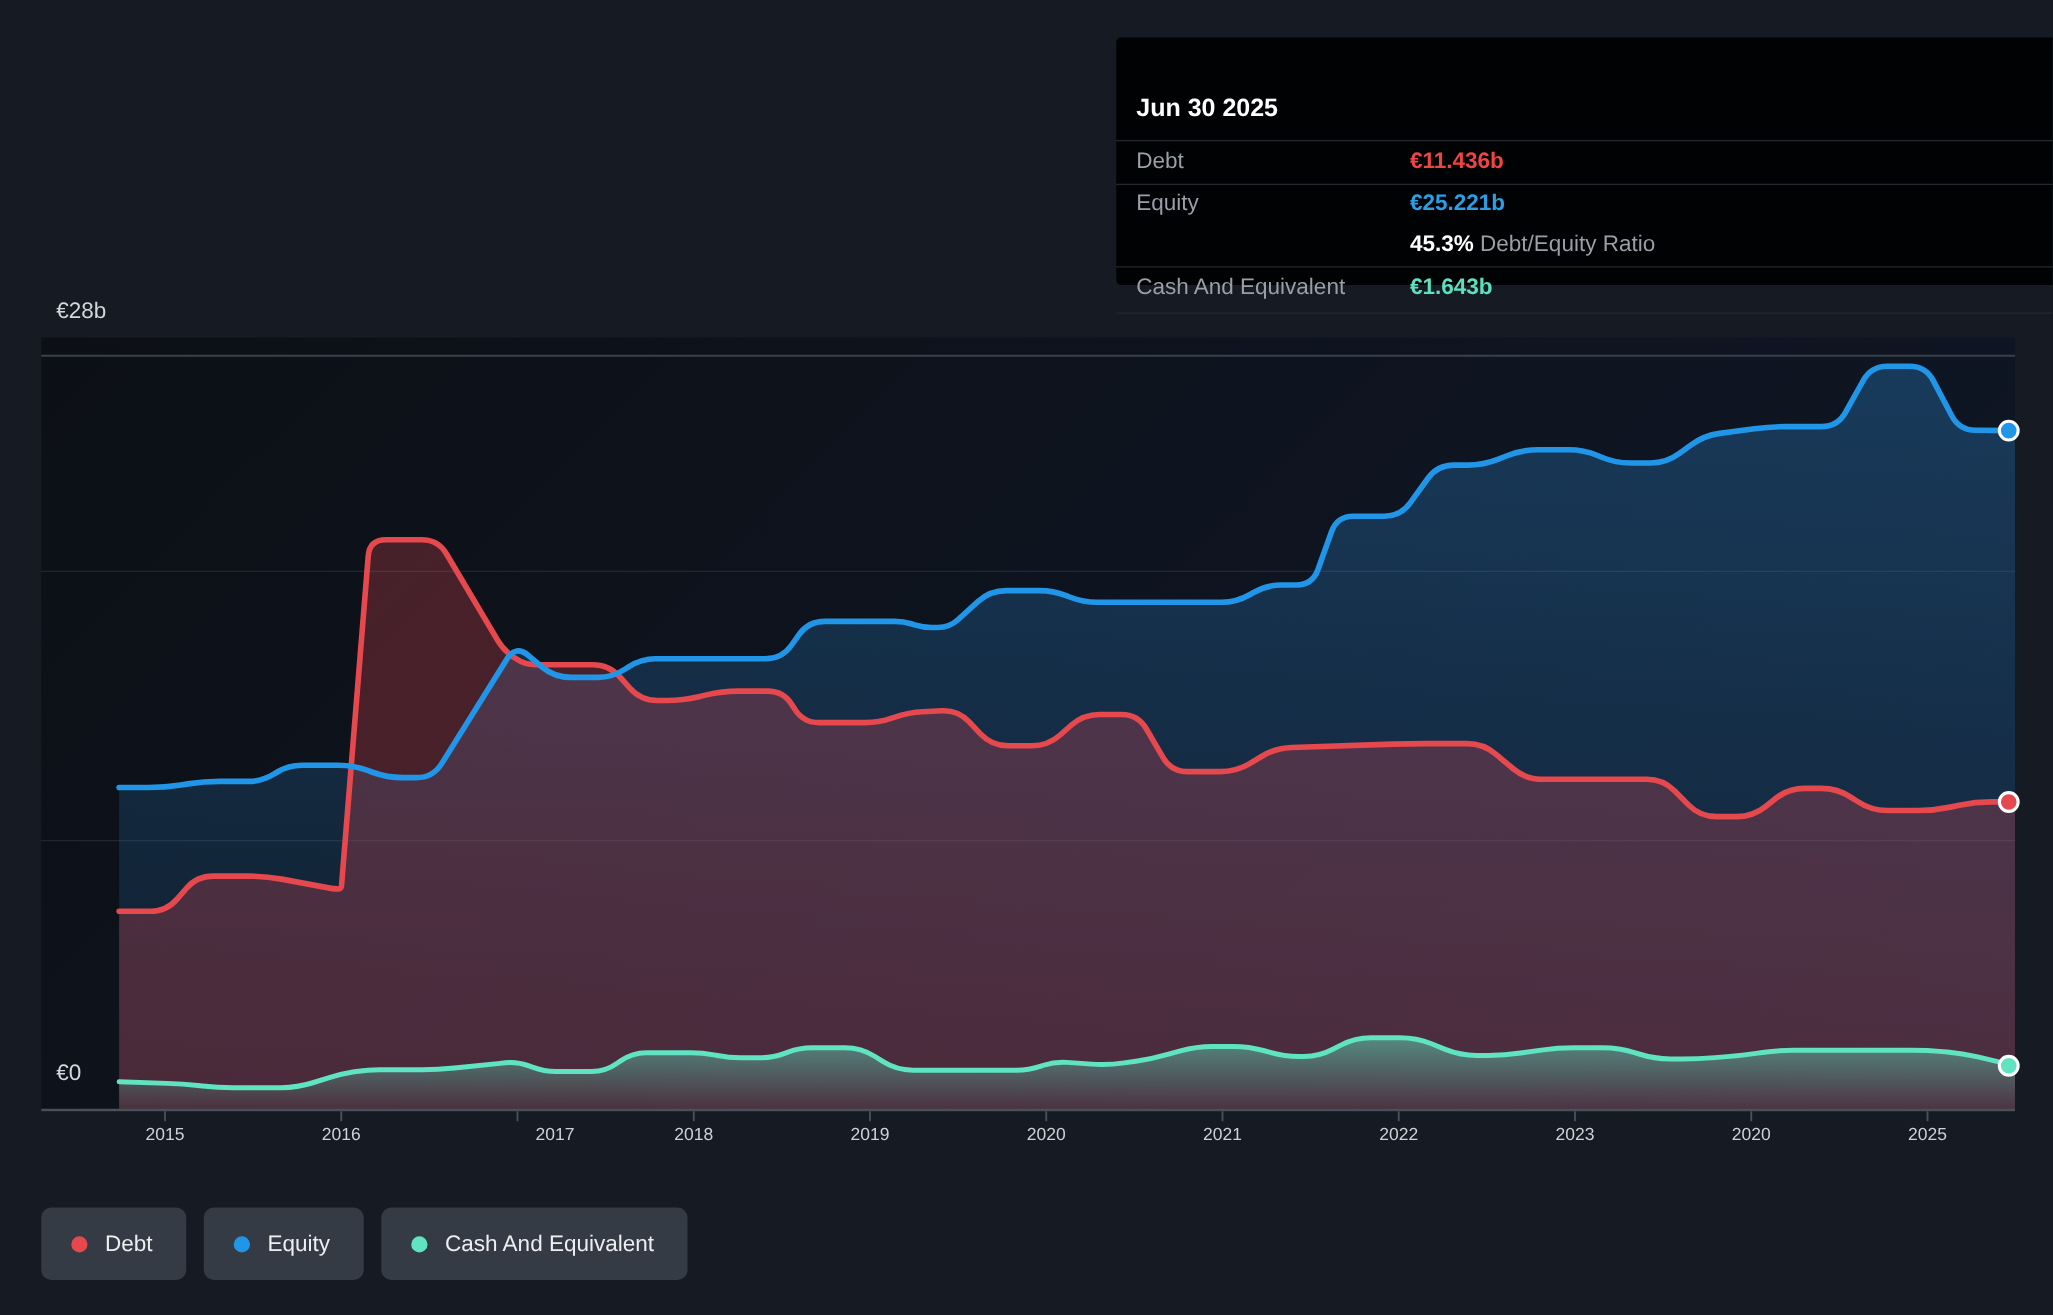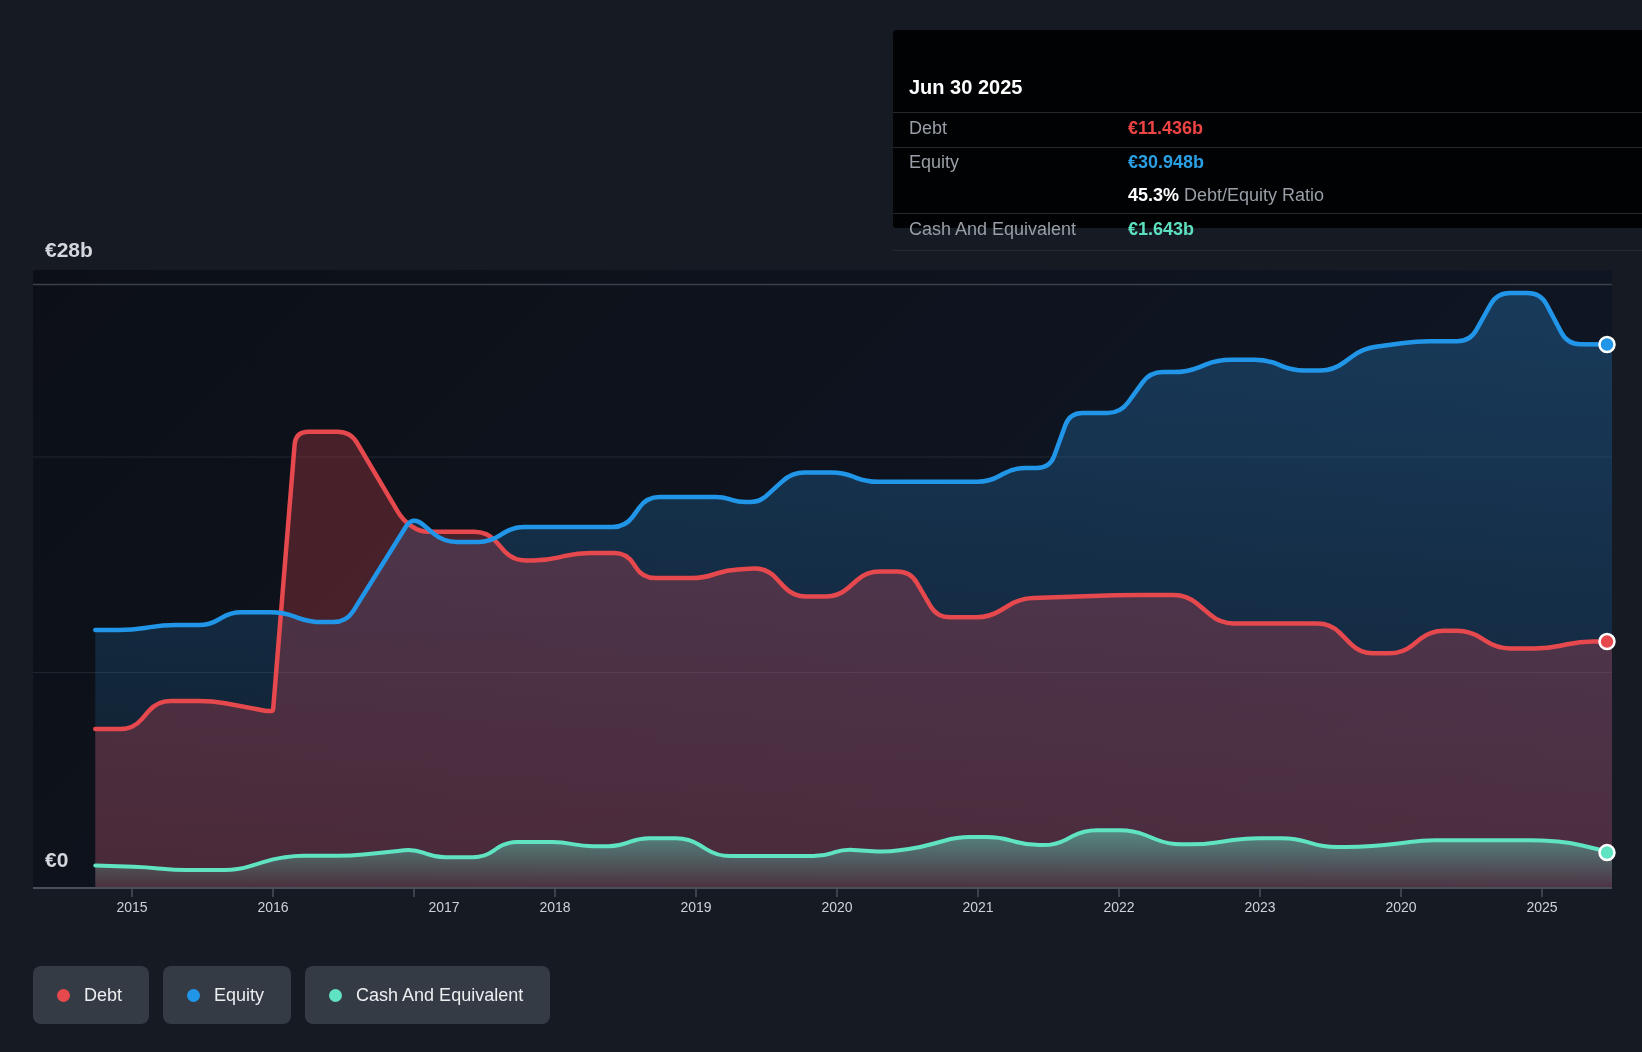--- a/index.html
+++ b/index.html
@@ -5,21 +5,21 @@
   html,body{margin:0;padding:0;background:#151a23;}
   body{width:1642px;height:1052px;position:relative;overflow:hidden;
        font-family:"Liberation Sans","DejaVu Sans",sans-serif;
        -webkit-font-smoothing:antialiased;}
   #stage{position:absolute;inset:0;}
   
   #plot-bg{position:absolute;left:33px;top:270px;width:1579px;height:619px;
            background:linear-gradient(135deg,#0c1016 0%,#0e1420 55%,#101826 100%);}
   #chart-svg{position:absolute;left:0;top:0;}
   
-  .y-label{position:absolute;left:45px;color:#d3d7dc;font-size:21px;font-weight:700;}
+  .y-label{position:absolute;left:45px;color:#d3d7dc;font-size:18px;font-weight:400;}
   
   .x-label{position:absolute;top:899px;transform:translateX(-50%);
            color:#ced2d7;font-size:14px;font-weight:400;}
   
   #tooltip{position:absolute;left:893px;top:30px;width:761px;height:198px;
            background:#000203;border-radius:4px;}
   #tooltip .tt-title{position:absolute;left:16px;top:46px;color:#ffffff;
            font-size:20px;font-weight:700;}
   #tooltip .tt-div{position:absolute;left:0;width:100%;height:1px;background:#24292f;}
   .tt-label{position:absolute;left:16px;color:#989fa7;font-size:18px;}
@@ -102,21 +102,21 @@
       <div class="x-label" style="left: 1542px; text-align: center;">2025</div>
     </div>
 
   <div id="tooltip">
     <div class="tt-title">Jun 30 2025</div>
     <div class="tt-div" style="top:82px;"></div>
     <div class="tt-label" style="top:88px;">Debt</div>
     <div class="tt-value" style="top: 88px; color: rgb(239, 68, 68);">€11.436b</div>
     <div class="tt-div" style="top:117px;"></div>
     <div class="tt-label" style="top:122px;">Equity</div>
-    <div class="tt-value" style="top: 122px; color: rgb(43, 159, 227);">€30.948b</div>
+    <div class="tt-value" style="top: 122px; color: rgb(43, 159, 227);">€25.221b</div>
     <div class="tt-value" style="top:155px;color:#fff;">
       <span>45.3%</span>
       <span class="tt-ratio-label"> <span>Debt/Equity Ratio</span></span>
     </div>
     <div class="tt-div" style="top:183px;"></div>
     <div class="tt-label" style="top:189px;">Cash And Equivalent</div>
     <div class="tt-value" style="top: 189px; color: rgb(92, 224, 192);">€1.643b</div>
     <div class="tt-div" style="top:220px;"></div>
   </div>
 

